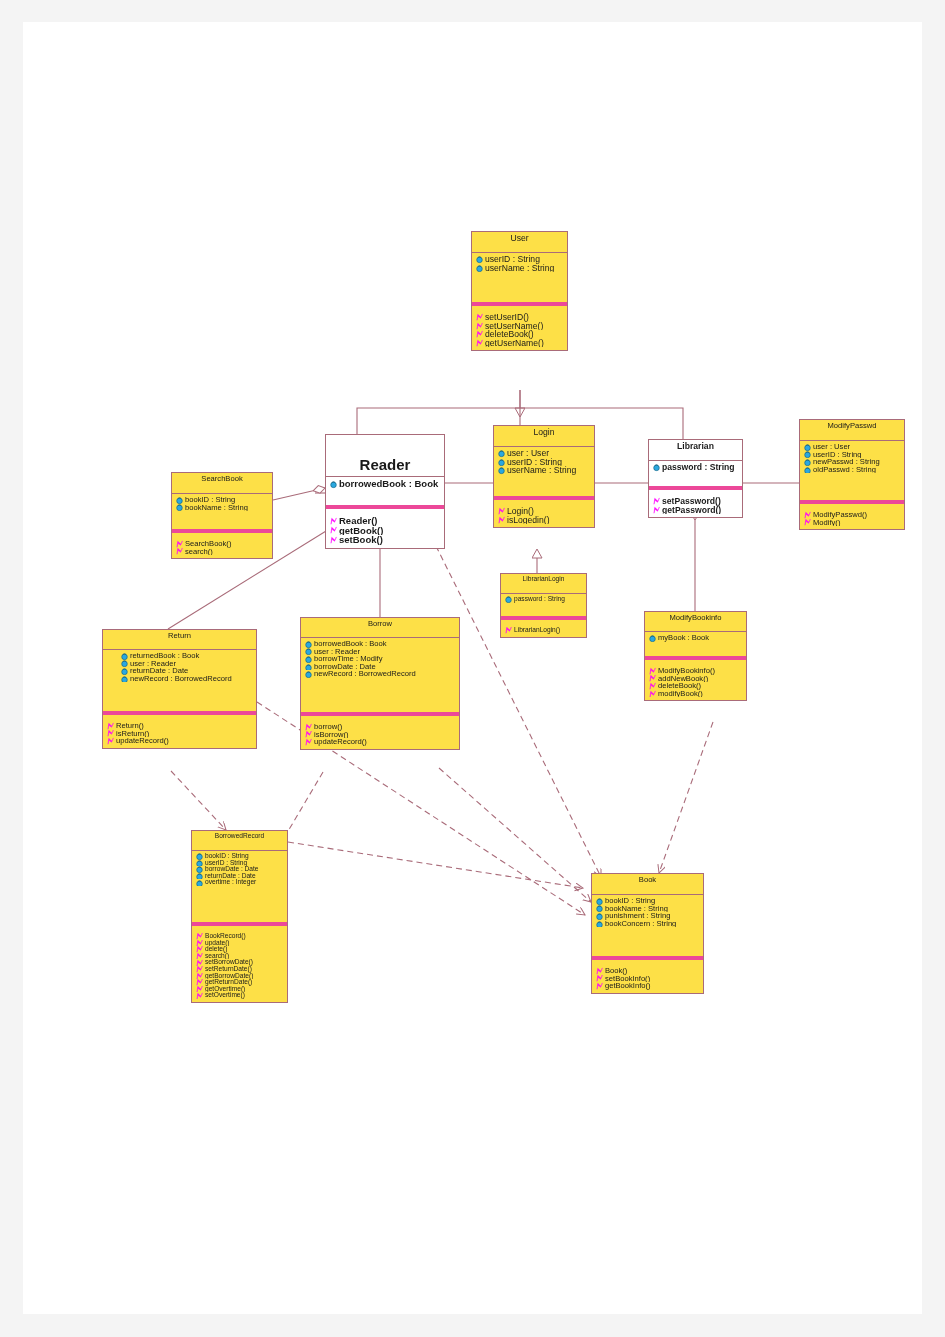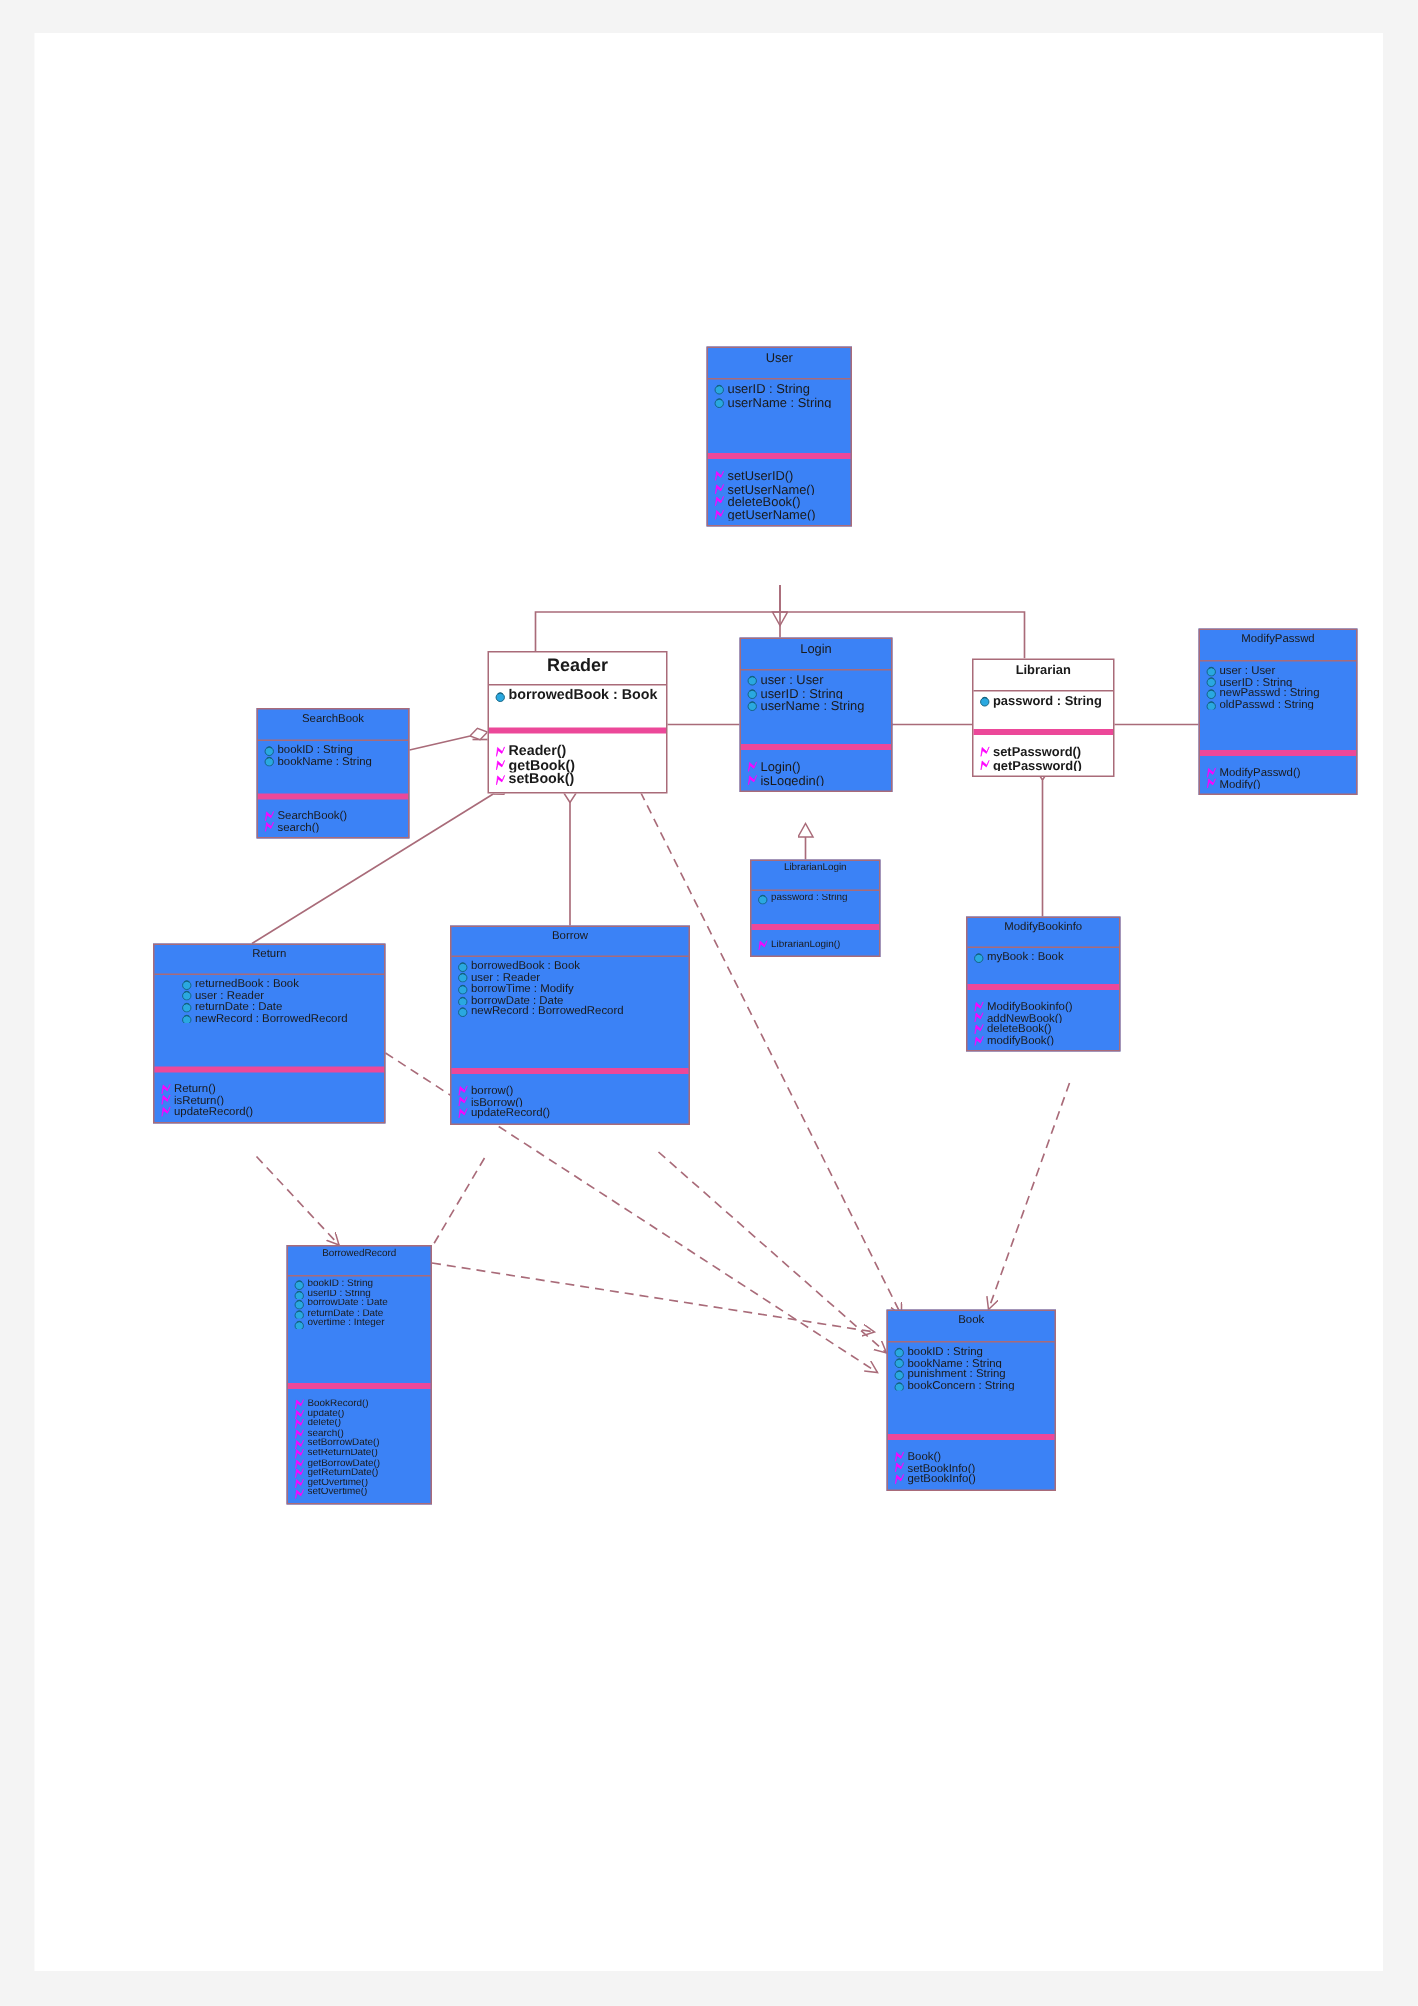--- a/index.html
+++ b/index.html
@@ -48,21 +48,21 @@
     left: 0; top: 0;
     width: 899px;
     height: 1292px;
     overflow: visible;
   }
 
   .umlclass {
     position: absolute;
     box-sizing: border-box;
     border: 1px solid #a96b79;
-    background: #3b82f6;
+    background: #fde047;
     font-family: "Liberation Sans", sans-serif;
     color: #1a1a1a;
     line-height: 1.0;
   }
   .umlclass.white { background: #ffffff; }
   .umlclass.bold .cname,
   .umlclass.bold .row { font-weight: bold; }
 
   .cname {
     text-align: center;
@@ -86,21 +86,21 @@
   .row .glyph {
     position: absolute;
     left: 1px;
     top: 50%;
     transform: translateY(-50%);
     width: 9px;
     height: 9px;
     line-height: 0;
   }
   .sz-10 { font-size: 9.5px; }
-  .sz-10 .cname { font-size: 12px; }
+  .sz-10 .cname { font-size: 15px; margin-top: 20px; }
   .sz-9 { font-size: 8.6px; }
   .sz-9 .cname { font-size: 8.6px; }
   .sz-8 { font-size: 7.6px; }
   .sz-8 .cname { font-size: 7.6px; }
   .sz-7 { font-size: 6.6px; }
   .sz-7 .cname { font-size: 6.6px; }
   .gap { height: 5px; }
 </style>
 </head>
 <body>

